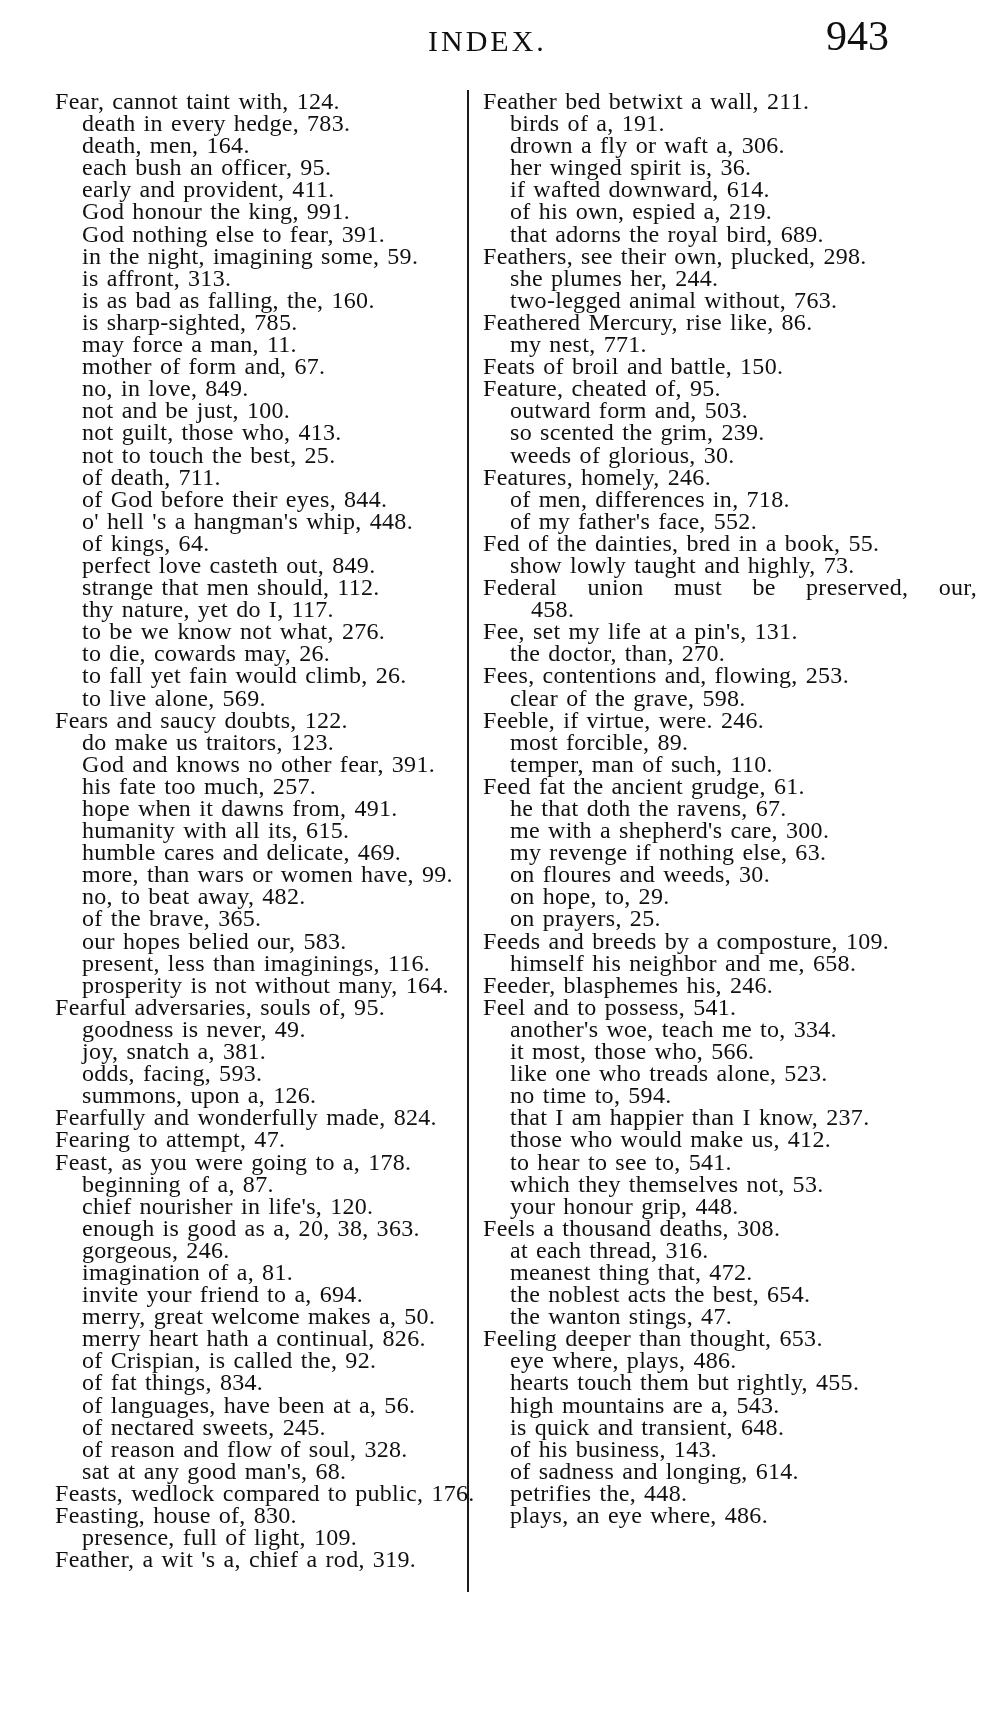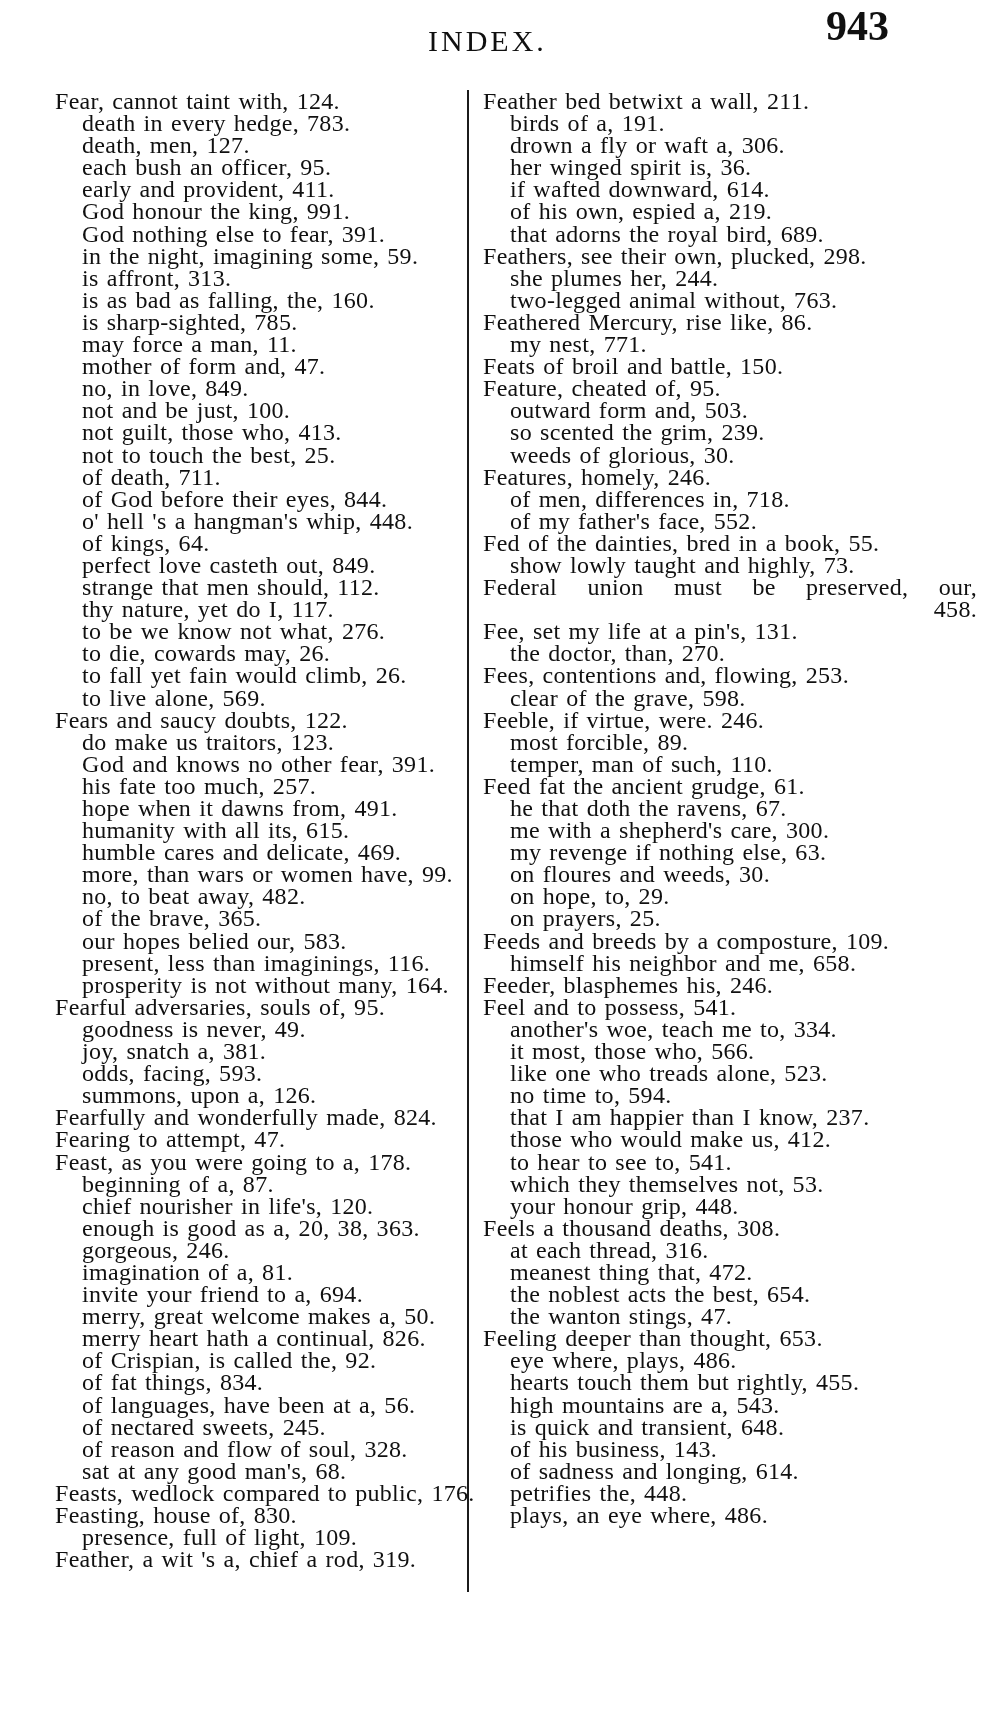--- a/index.html
+++ b/index.html
@@ -19,24 +19,24 @@
     position: absolute;
     top: 24px;
     left: 408px;
     font-size: 30px;
     letter-spacing: 3px;
     font-weight: normal;
     margin-left: 20px;
   }
   .page-number {
     position: absolute;
-    top: 2px;
+    top: 12px;
     left: 826px;
     font-size: 42px;
-    font-weight: bold;
+    font-weight: normal;
   }
   .column-divider {
     position: absolute;
     left: 467px;
     top: 90px;
     width: 2px;
     height: 1502px;
     background: #1b1b1b;
   }
   .index-column {
@@ -52,50 +52,50 @@
     width: 406px;
   }
   .col-right {
     left: 483px;
     width: 494px;
   }
   .entry {
     white-space: nowrap;
   }
   .entry.level-1 { padding-left: 27px; }
-  .entry.level-2 { padding-left: 48px; text-align: right; }
+  .entry.level-2 { padding-left: 48px; }
   .entry.spread {
     white-space: normal;
     text-align: justify;
     text-align-last: justify;
   }
 </style>
 </head>
 <body>
 
 <div>
   <div class="page-header-title">INDEX.</div>
   <div class="page-number">943</div>
 
   <div class="column-divider"></div>
 
   <div class="index-column col-left">
       <div class="entry level-0">Fear, cannot taint with, 124.</div>
       <div class="entry level-1">death in every hedge, 783.</div>
-      <div class="entry level-1">death, men, 127.</div>
+      <div class="entry level-1">death, men, 164.</div>
       <div class="entry level-1">each bush an officer, 95.</div>
       <div class="entry level-1">early and provident, 411.</div>
       <div class="entry level-1">God honour the king, 991.</div>
       <div class="entry level-1">God nothing else to fear, 391.</div>
       <div class="entry level-1">in the night, imagining some, 59.</div>
       <div class="entry level-1">is affront, 313.</div>
       <div class="entry level-1">is as bad as falling, the, 160.</div>
       <div class="entry level-1">is sharp-sighted, 785.</div>
       <div class="entry level-1">may force a man, 11.</div>
-      <div class="entry level-1">mother of form and, 47.</div>
+      <div class="entry level-1">mother of form and, 67.</div>
       <div class="entry level-1">no, in love, 849.</div>
       <div class="entry level-1">not and be just, 100.</div>
       <div class="entry level-1">not guilt, those who, 413.</div>
       <div class="entry level-1">not to touch the best, 25.</div>
       <div class="entry level-1">of death, 711.</div>
       <div class="entry level-1">of God before their eyes, 844.</div>
       <div class="entry level-1">o' hell 's a hangman's whip, 448.</div>
       <div class="entry level-1">of kings, 64.</div>
       <div class="entry level-1">perfect love casteth out, 849.</div>
       <div class="entry level-1">strange that men should, 112.</div>

